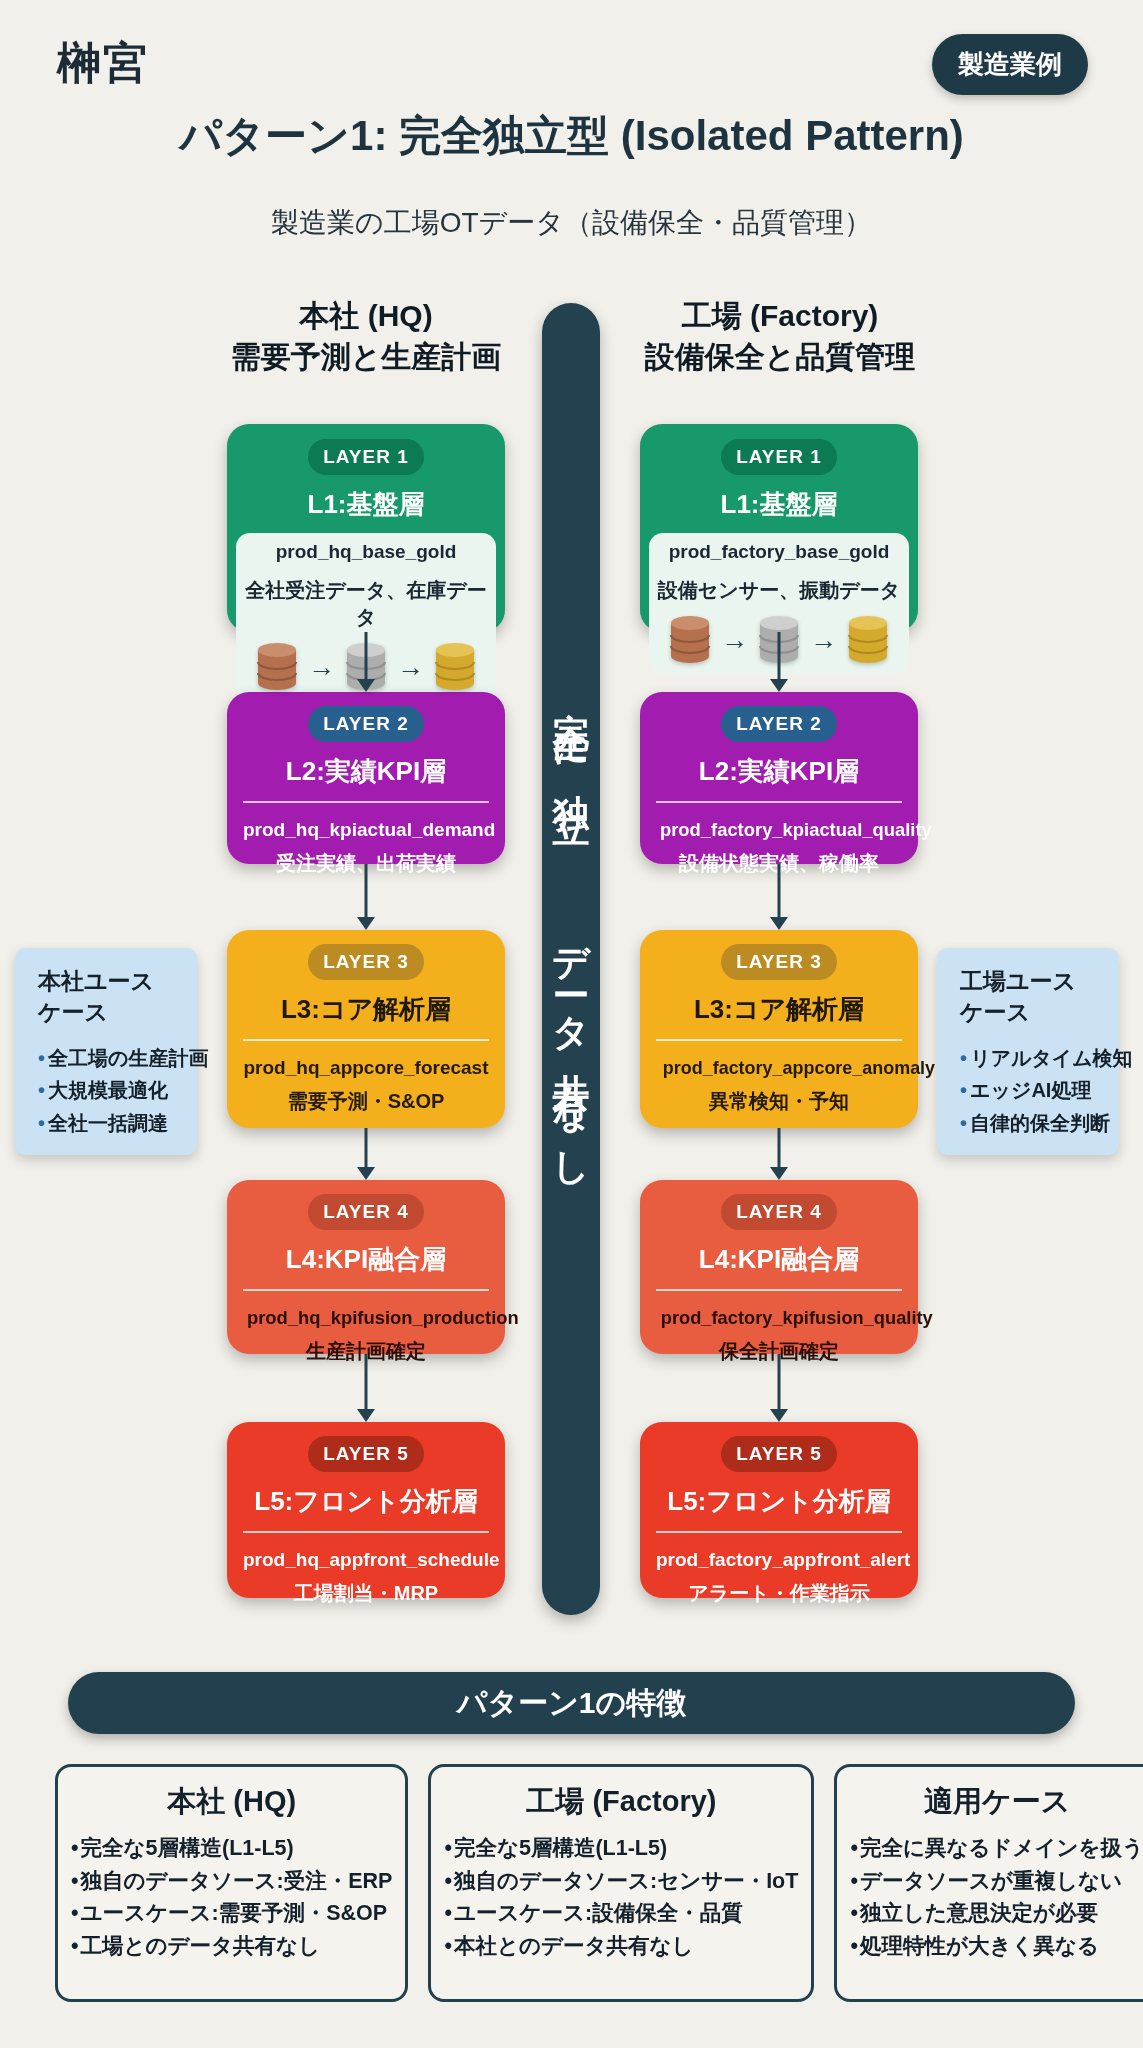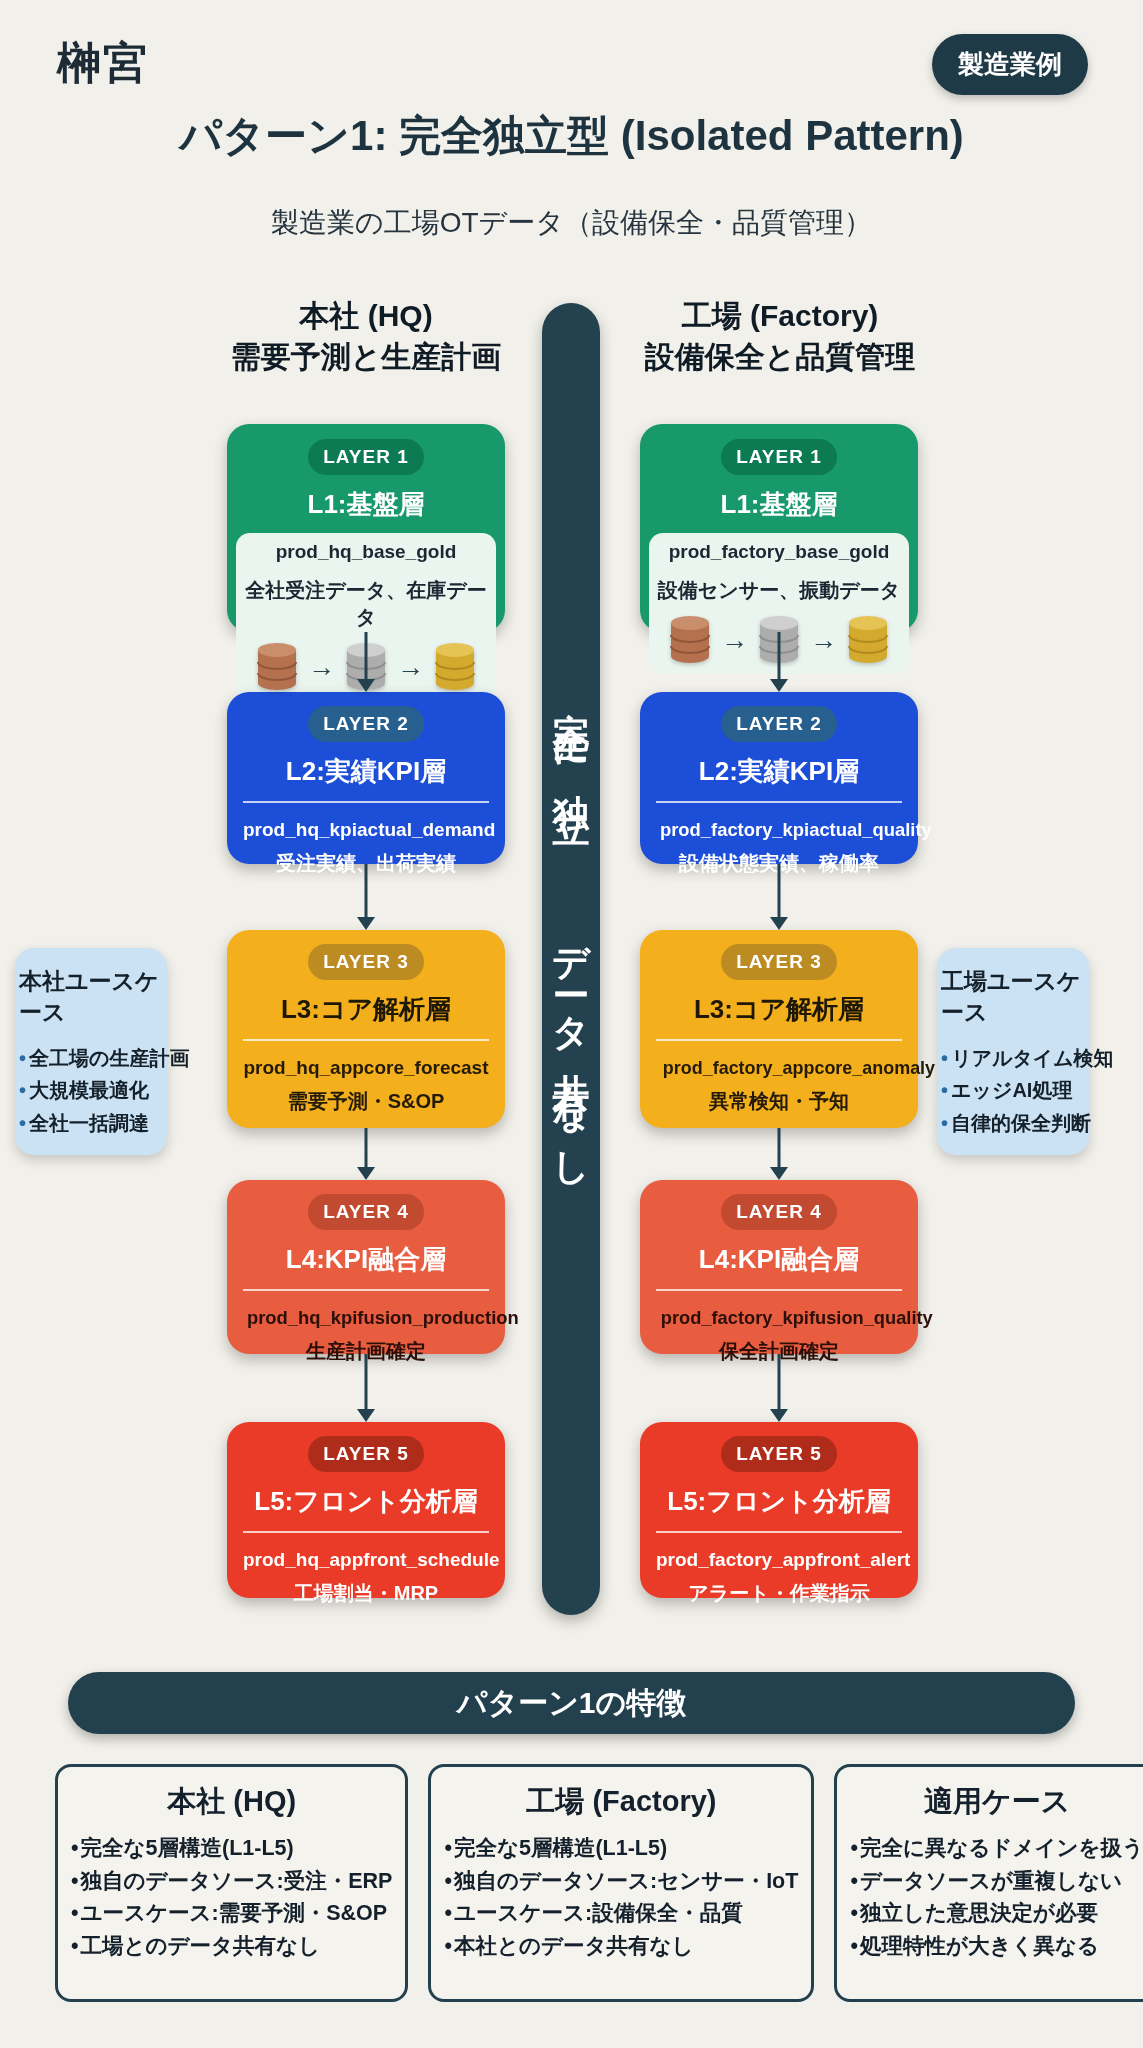--- a/index.html
+++ b/index.html
@@ -51,21 +51,21 @@
   
   .l1 { height:208px; background:#17996B; padding:9px; display:flex; flex-direction:column; }
   .l1 .layer-head { padding:6px 8px 11px; }
   .l1 .pill { background:#0C7A53; }
   .l1-body { flex:1; background:#E9F5EE; border-radius:14px; display:flex;
     flex-direction:column; align-items:center; justify-content:center; gap:5px; padding:8px 6px; }
   .l1 .db-name, .l1 .db-desc { color:#1B2733; }
 
   
   .solid { padding:14px 16px 10px; display:flex; flex-direction:column; }
-  .l2 { height:172px; background:#1d4ed8; }
+  .l2 { height:172px; background:#a21caf; }
   .l2 .pill { background:#27608F; }
   .l3 { height:198px; background:#F3AF1C; }
   .l3 .pill { background:#BC8C22; }
   .l3 .ltitle { color:#201807; }
   .l4 { height:174px; background:#E85C40; }
   .l4 .pill { background:#C24A31; }
   .l5 { height:176px; background:#E93B27; }
   .l5 .pill { background:#B02C1A; }
   .sep { border-top:2px solid rgba(255,255,255,.75); margin:12px 0 16px; }
   .db-name { font-size:19px; font-weight:700; text-align:center; white-space:nowrap;
@@ -85,22 +85,22 @@
   .connector { position:relative; align-self:center; width:26px; }
   .connector.c1 { height:60px; } .connector.c2 { height:66px; }
   .connector.c3 { height:52px; } .connector.c4 { height:68px; }
   .connector::before { content:""; position:absolute; left:50%; transform:translateX(-50%);
     top:0; bottom:10px; width:3px; background:#24414F; }
   .connector::after { content:""; position:absolute; left:50%; transform:translateX(-50%);
     bottom:0; border-left:9px solid transparent; border-right:9px solid transparent;
     border-top:13px solid #24414F; }
 
   
-  .usecase { position:absolute; top:948px; width:152px; min-height:188px;
-    background:#CBE2F4; border-radius:19px; padding:18px 4px 16px;
+  .usecase { position:absolute; top:948px; width:182px; min-height:188px;
+    background:#CBE2F4; border-radius:10px; padding:18px 23px 16px;
     box-shadow:0 5px 12px rgba(30,30,30,.2); }
   .usecase.left { left:15px; }
   .usecase.right { left:937px; }
   .uc-title { font-size:23px; font-weight:700; color:#14202A; margin-bottom:14px; }
   .uc-list { list-style:none; }
   .uc-list li { display:flex; align-items:baseline; font-size:20px; font-weight:600;
     color:#14202A; line-height:1.62; }
   .uc-list li::before { content:"•"; color:#2B6CA3; margin-right:3px; font-weight:700; }
 
   

